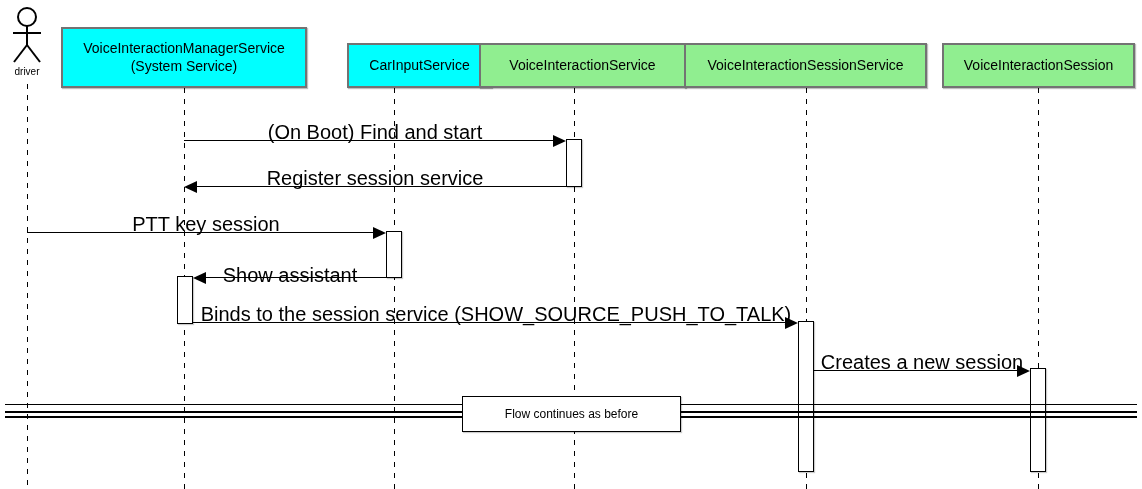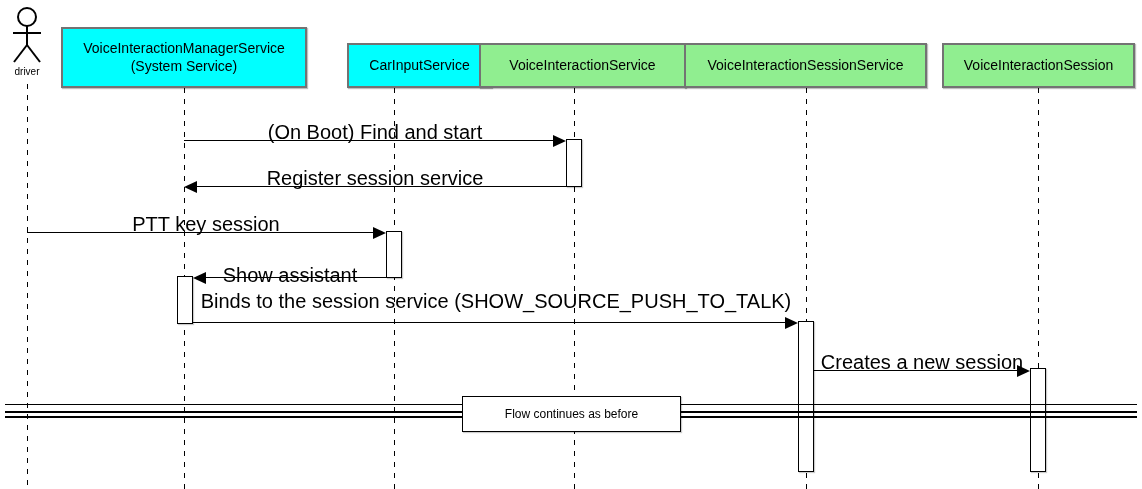--- a/index.html
+++ b/index.html
@@ -90,21 +90,21 @@
   <div class="arrowhead left" style="left:184px;top:181px;"></div>
 
   <div class="msg-label" style="left:206px;top:213px;">PTT key session</div>
   <div class="msg-line" style="left:27px;top:232px;width:348px;"></div>
   <div class="arrowhead right" style="left:373px;top:227px;"></div>
 
   <div class="msg-label" style="left:290px;top:258px;margin-top:6px;">Show assistant</div>
   <div class="msg-line" style="left:205px;top:277px;width:181px;"></div>
   <div class="arrowhead left" style="left:193px;top:272px;"></div>
 
-  <div class="msg-label" style="left:496px;top:290px;">Binds to the session service (SHOW_SOURCE_PUSH_TO_TALK)</div>
+  <div class="msg-label" style="left:496px;top:303px;">Binds to the session service (SHOW_SOURCE_PUSH_TO_TALK)</div>
   <div class="msg-line" style="left:193px;top:322px;width:593px;"></div>
   <div class="arrowhead right" style="left:785px;top:317px;"></div>
 
   <div class="msg-label" style="left:922px;top:351px;text-align:right;">Creates a new session</div>
   <div class="msg-line" style="left:814px;top:370px;width:204px;"></div>
   <div class="arrowhead right" style="left:1017px;top:365px;"></div>
 
   <div class="activation" style="left:566px;top:139px;height:48px;"></div>
   <div class="activation" style="left:386px;top:231px;height:47px;"></div>
   <div class="activation" style="left:177px;top:276px;height:48px;"></div>

